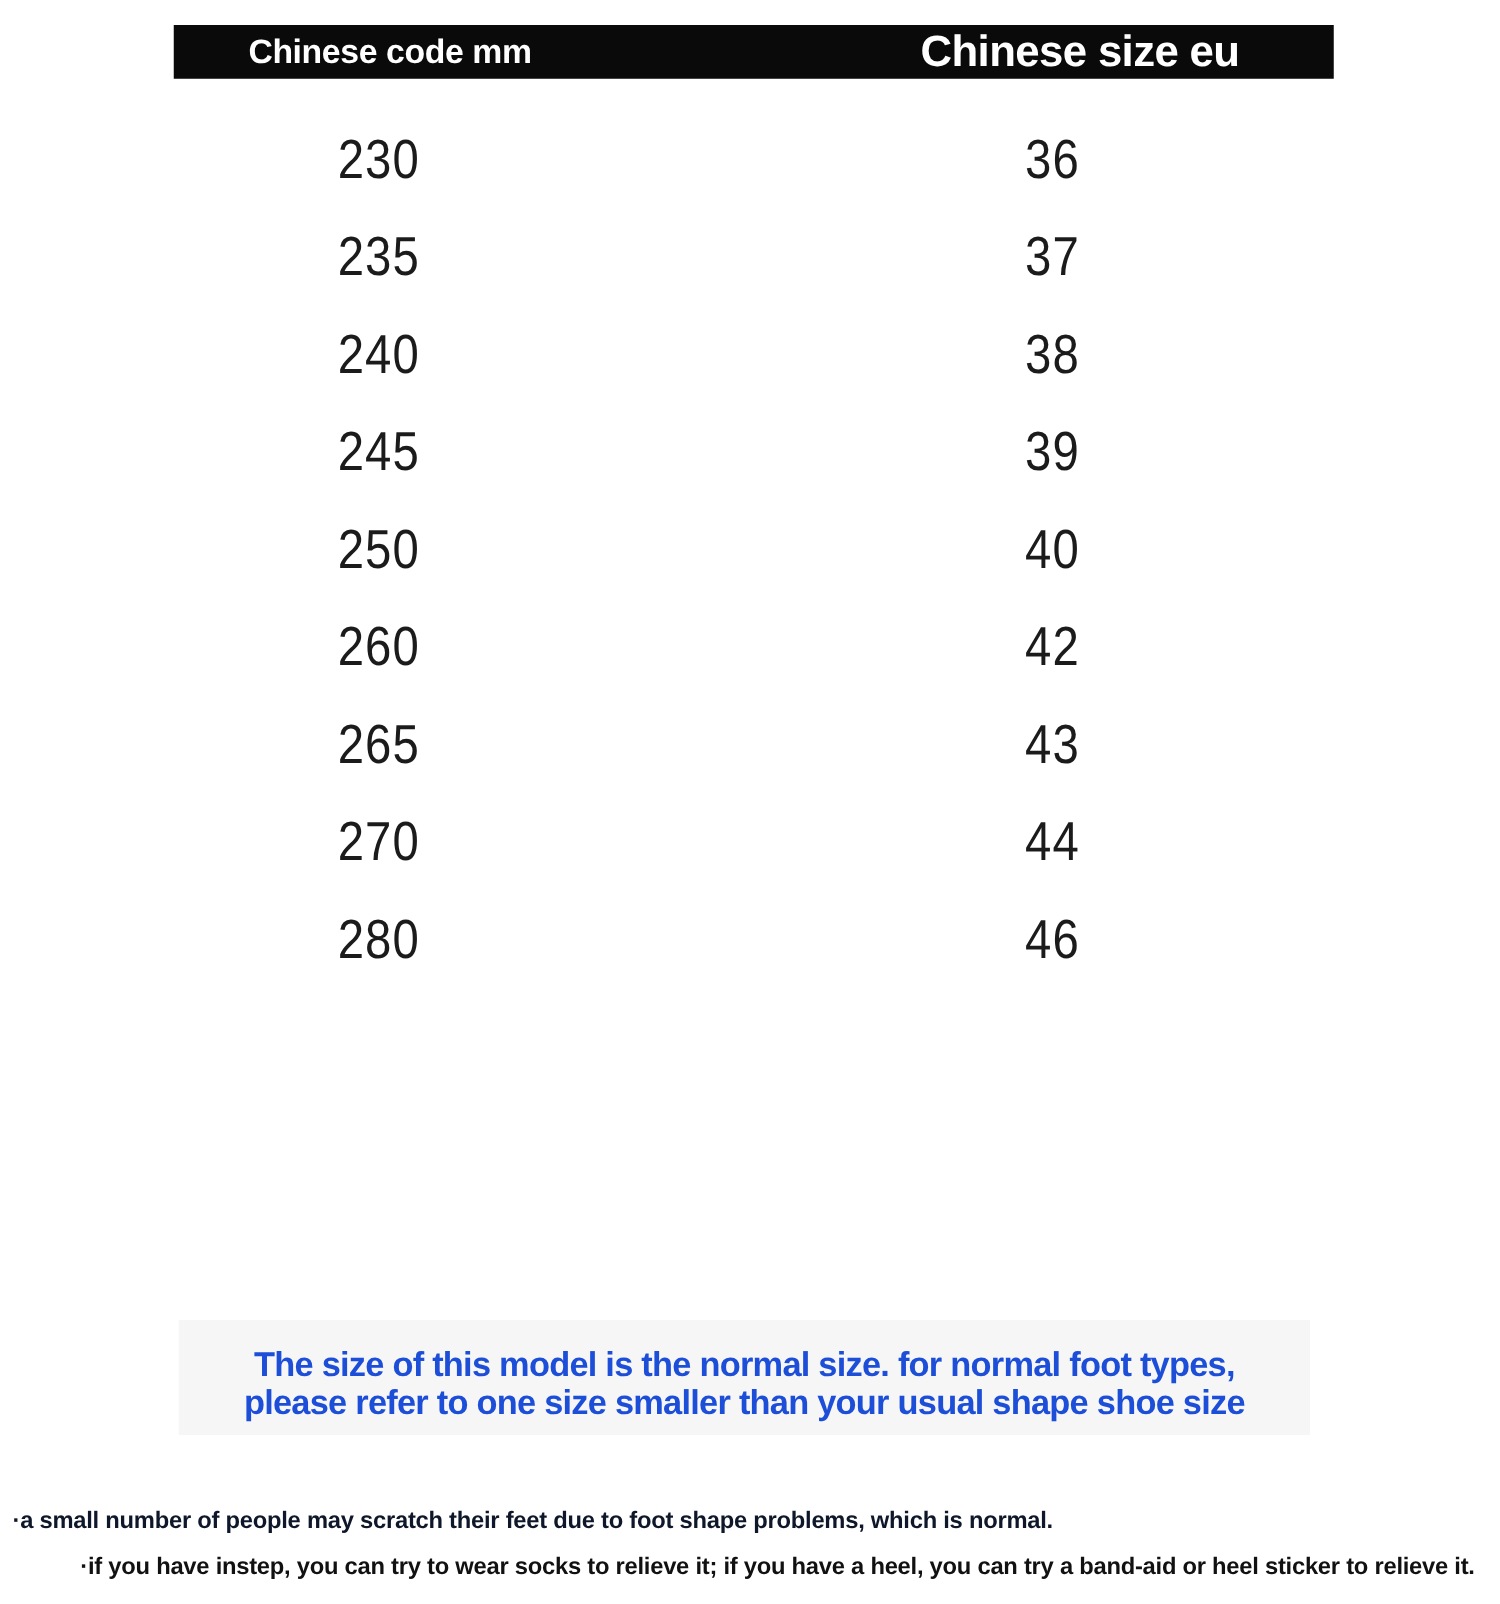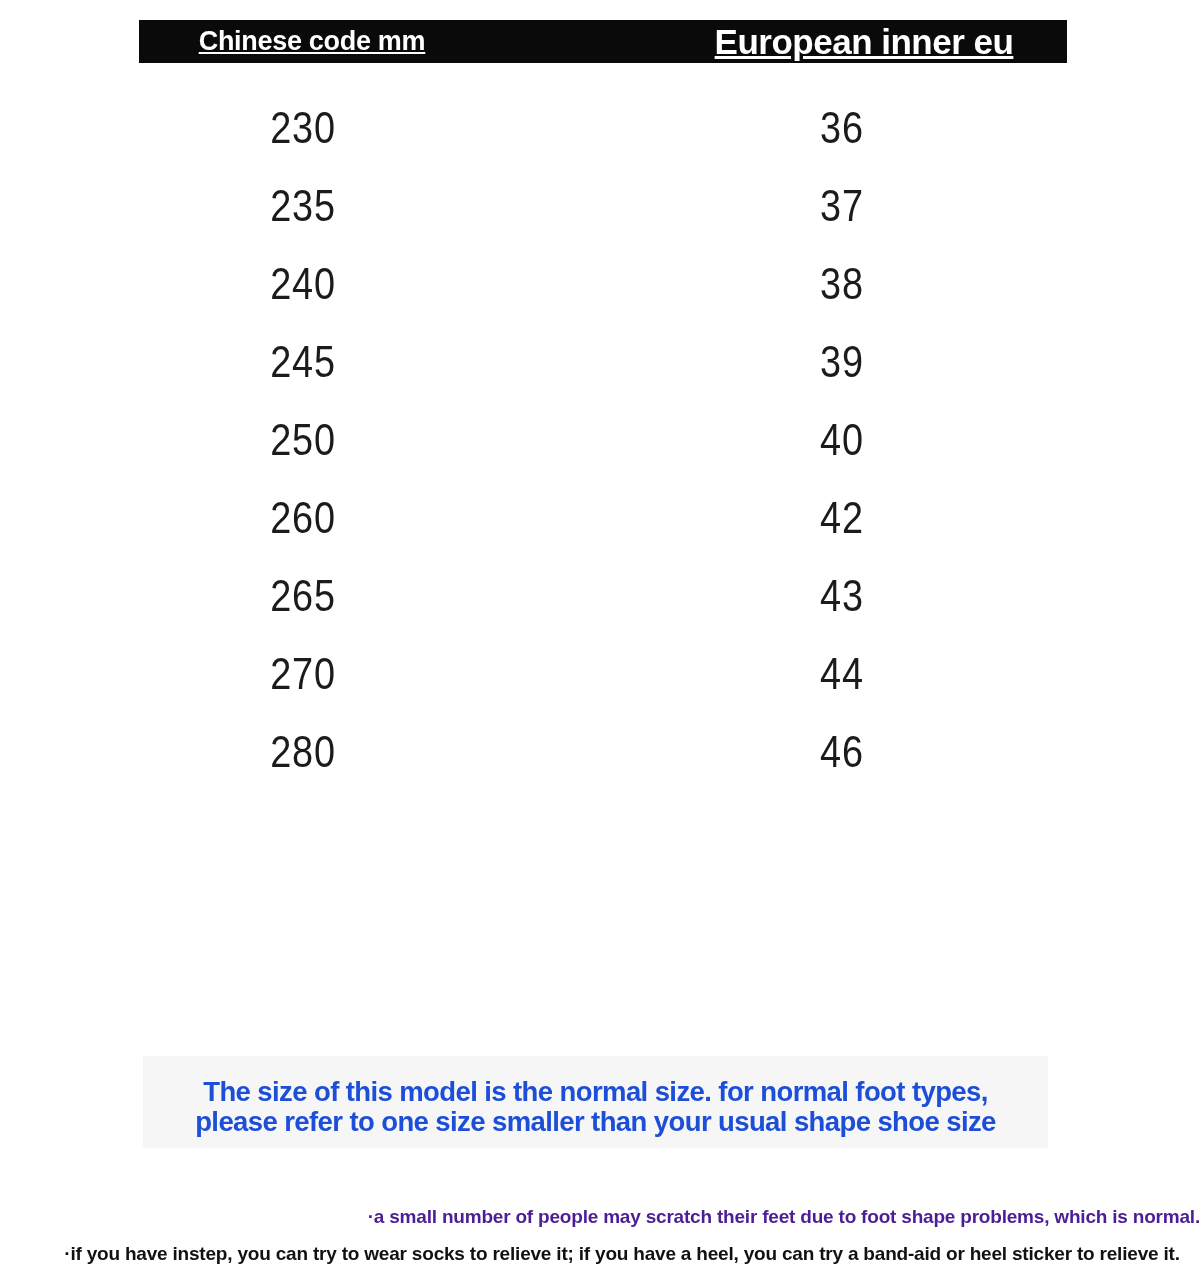--- a/index.html
+++ b/index.html
@@ -28,21 +28,20 @@
     left: 139px; top: 20px;
     width: 928px; height: 43px;
     background: var(--header-bg);
   }
   .header-label {
     position: absolute; top: 0; height: 100%;
     display: flex; align-items: center; justify-content: center;
     color: var(--header-text);
     font-weight: 700;
     white-space: nowrap;
-    text-decoration: underline;
   }
   .header-label.left  { left: 0px;   width: 346px; font-size: 27px; letter-spacing: -0.3px; }
   .header-label.right { left: 525px; width: 400px; font-size: 35px; letter-spacing: -0.5px; }
 
   
   .size-table {
     position: absolute;
     left: 0; top: 89px;
     width: 1200px;
   }
@@ -85,26 +84,26 @@
     font-size: 15.5px;
     font-weight: 700;
     line-height: 20px;
     letter-spacing: -0.3px;
     color: #111111;
   }
   .note-mid {
     position: absolute;
     left: 10px; top: 1206px;
     width: 1190px;
-    text-align: right;
+    text-align: left;
     font-size: 19px;
     font-weight: 700;
     letter-spacing: -0.2px;
     white-space: nowrap;
-    color: #4c1d95;
+    color: #0f172a;
   }
   .note-bottom {
     position: absolute;
     left: 0px; top: 1243px;
     width: 1200px;
     text-align: center;
     font-size: 19px;
     font-weight: 700;
     letter-spacing: -0.2px;
     white-space: nowrap;
@@ -112,21 +111,21 @@
     padding-left: 44px;
   }
 </style>
 </head>
 <body>
 
 <div class="canvas">
 
   <div class="header-bar">
     <div class="header-label left">Chinese code mm</div>
-    <div class="header-label right">European inner eu</div>
+    <div class="header-label right">Chinese size eu</div>
   </div>
 
   <div class="size-table">
       <div class="size-row">
         <span class="num cn">230</span>
         <span class="num eu">36</span>
       </div>
       <div class="size-row">
         <span class="num cn">235</span>
         <span class="num eu">37</span>

